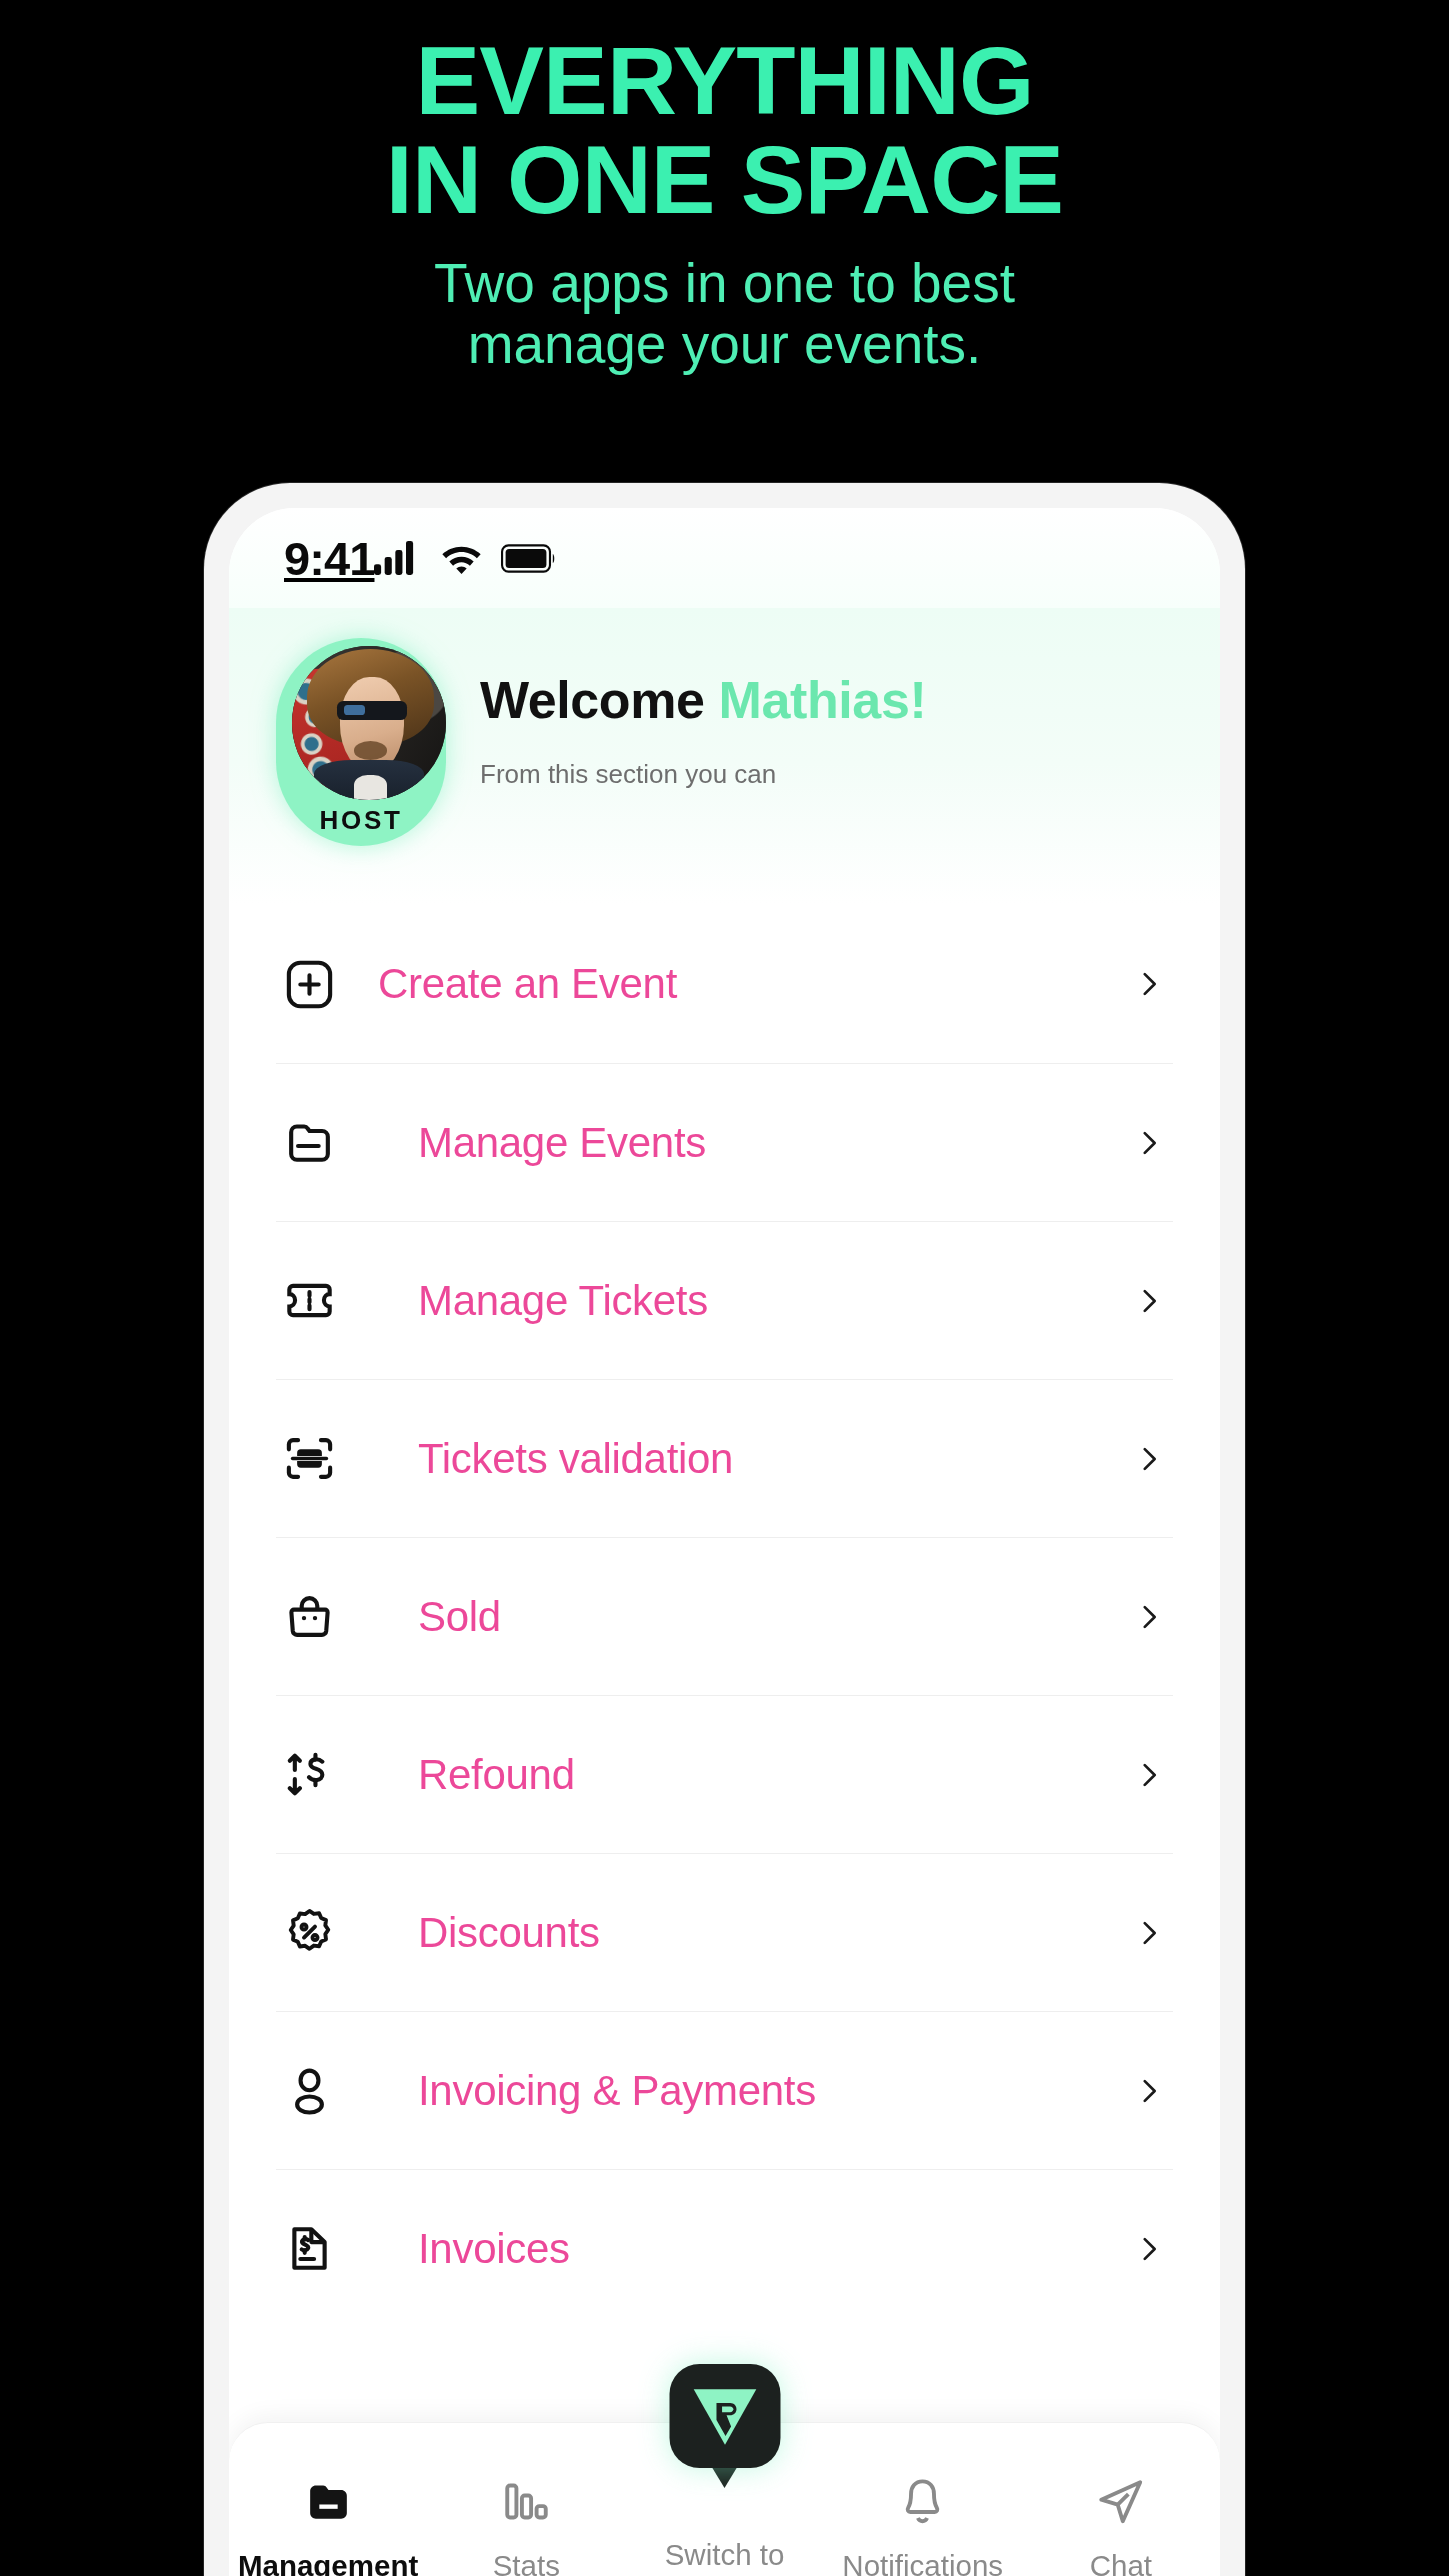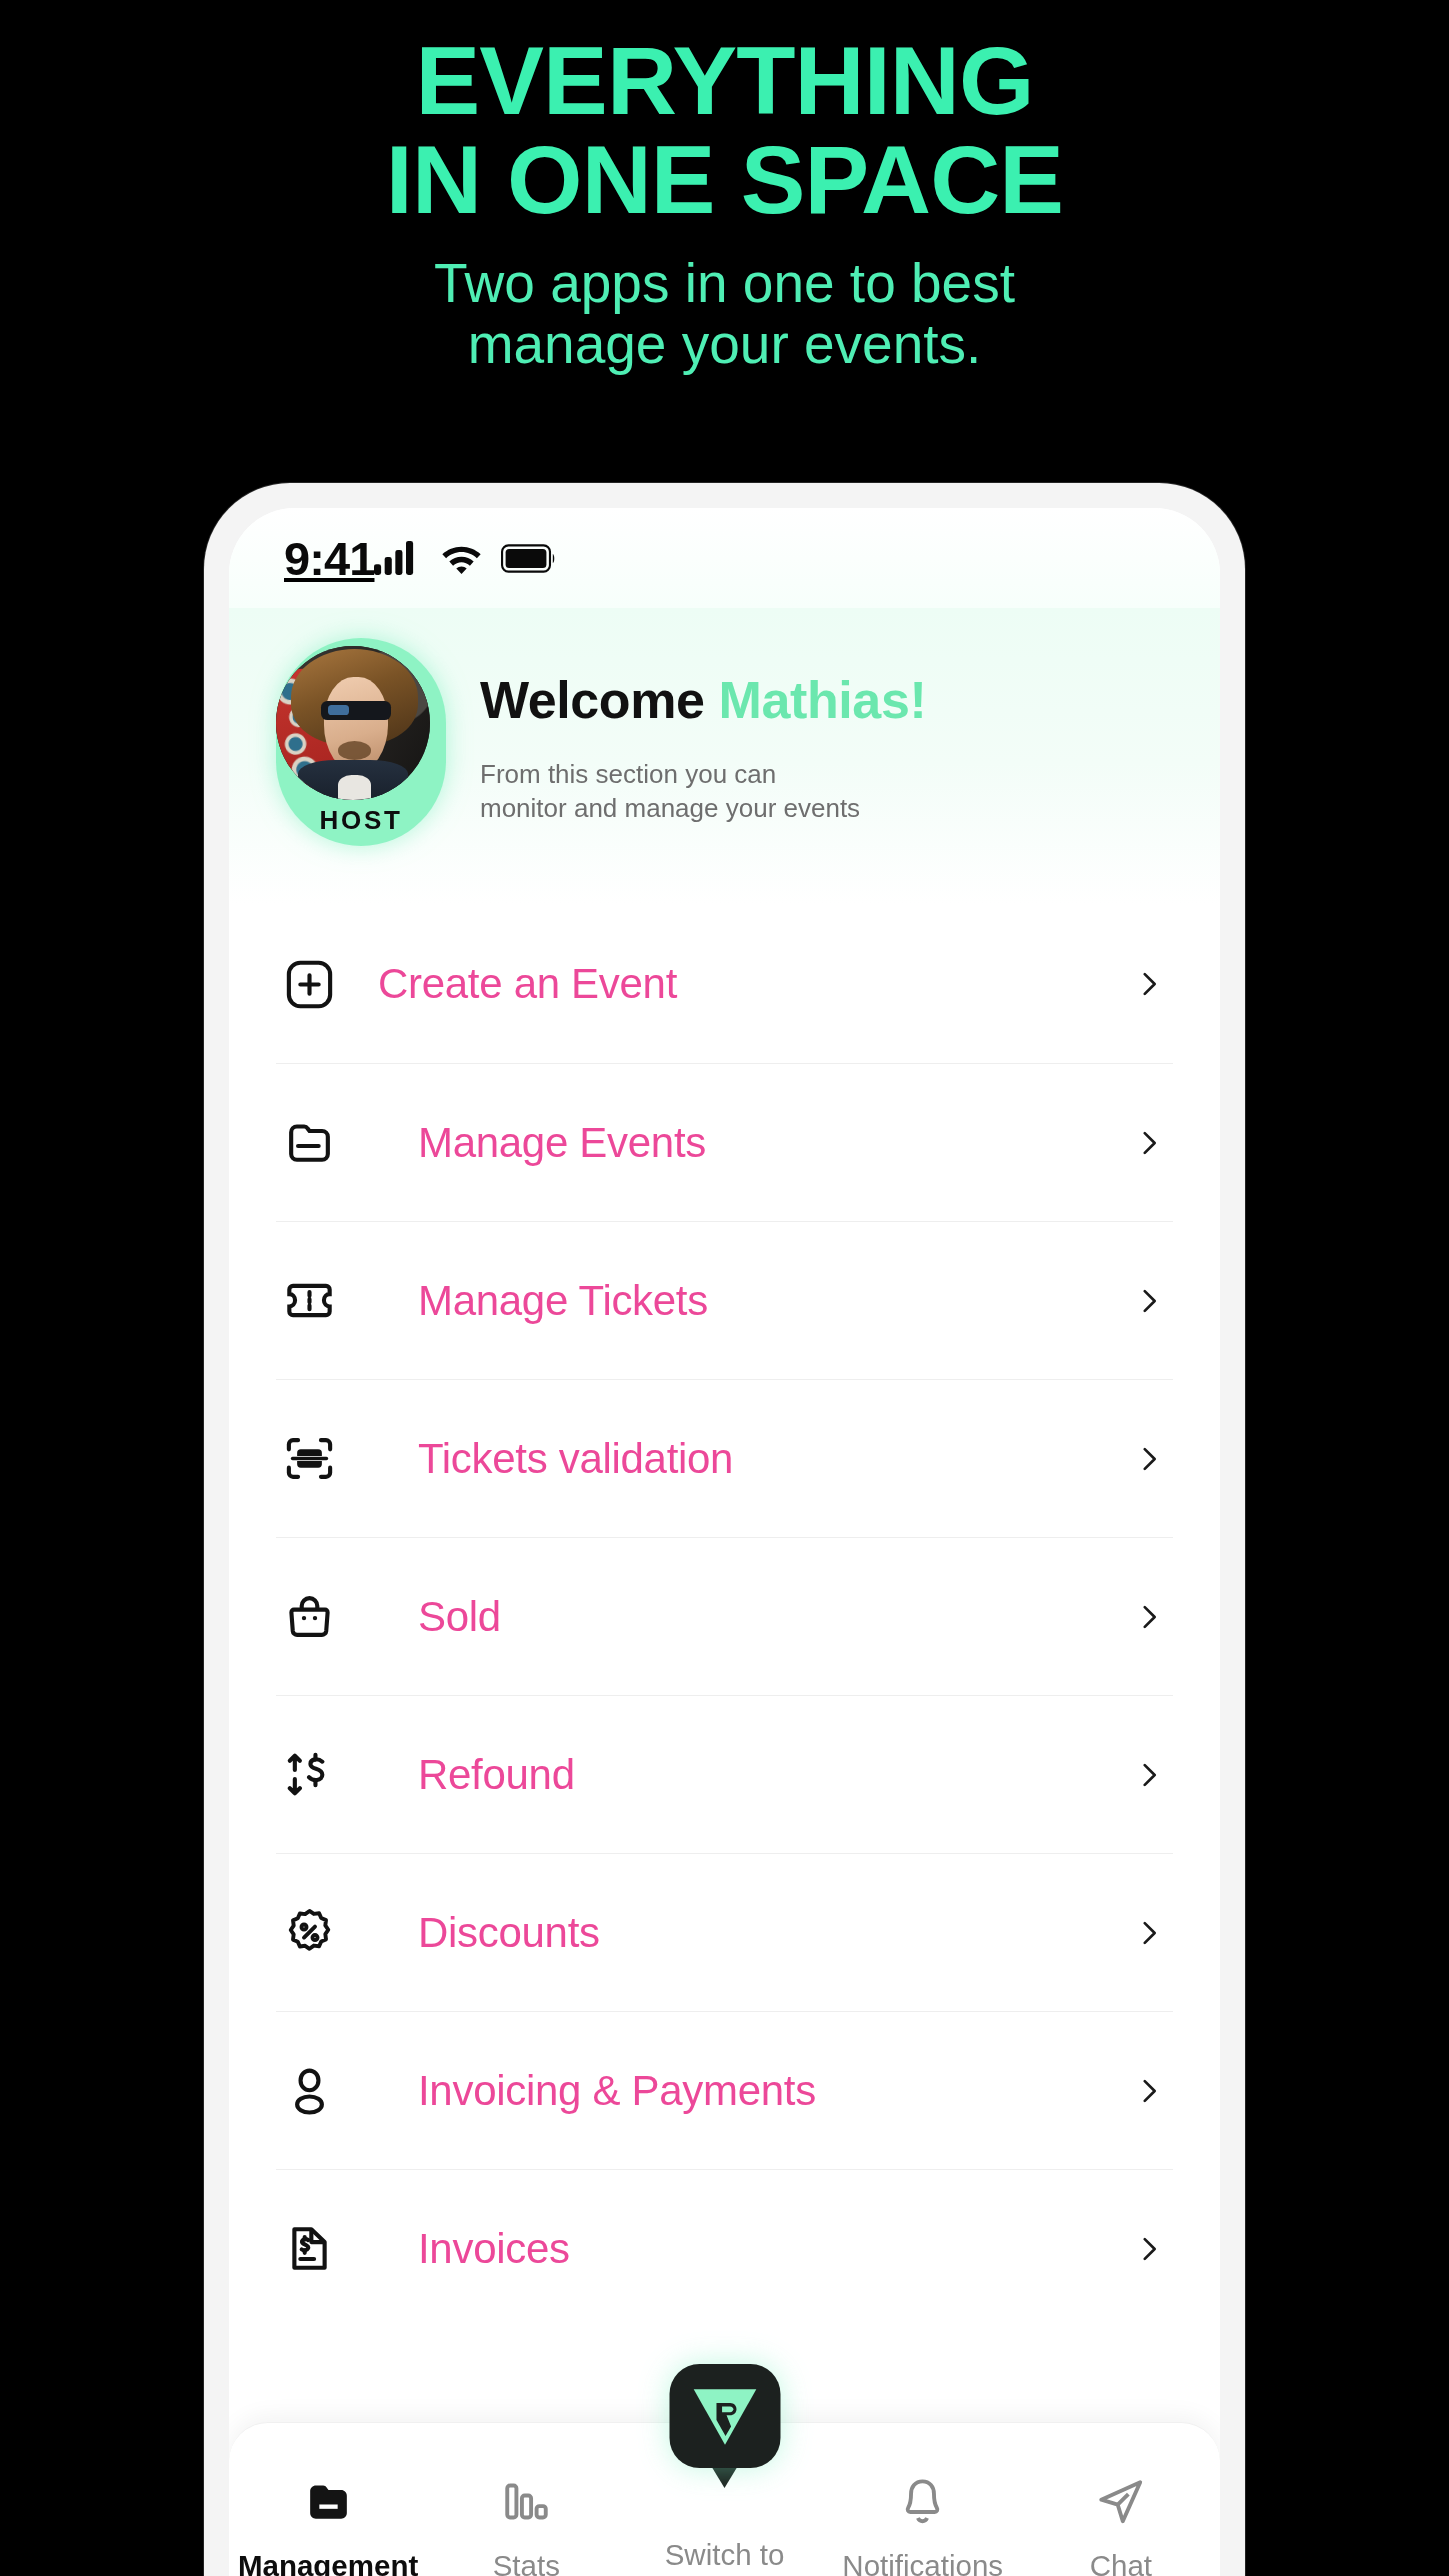--- a/index.html
+++ b/index.html
@@ -83,21 +83,21 @@
     position:relative;
     width:170px; flex:0 0 170px;
     margin-right:34px;
   }
   .avatar-ring{
     position:relative;
     width:170px; height:208px;
     border-radius:86px;
     background:#8EF3C4;
     box-shadow:0 0 23px rgba(120,240,190,.55);
-    display:flex; justify-content:flex-start;
+    display:flex; justify-content:flex-end;
     padding-top:8px;
   }
   .avatar-photo{
     width:154px; height:154px;
     border-radius:50%;
     overflow:hidden;
     position:relative;
     background:#2b2b2b;
   }
   
@@ -282,21 +282,20 @@
             <div class="ph-jacket"></div>
                 <div class="ph-shirt"></div>
           </div>
           <div class="host-badge">HOST</div>
         </div>
       </div>
       <div class="welcome-text">
         <div class="welcome-h"><span>Welcome </span><span class="name">Mathias!</span></div>
         <div class="welcome-p">
           <span>From this section you can</span>
-          <span class="l2">monitor and manage your events</span>
         </div>
       </div>
     </div>
 
     <div class="menu">
 
       <div class="menu-row">
         <span class="menu-ico">
           <svg width="55" height="55" viewBox="0 0 24 24" fill="none" stroke="#121212" stroke-width="1.8">
             <rect x="3" y="2.5" width="18" height="19" rx="5"></rect>

